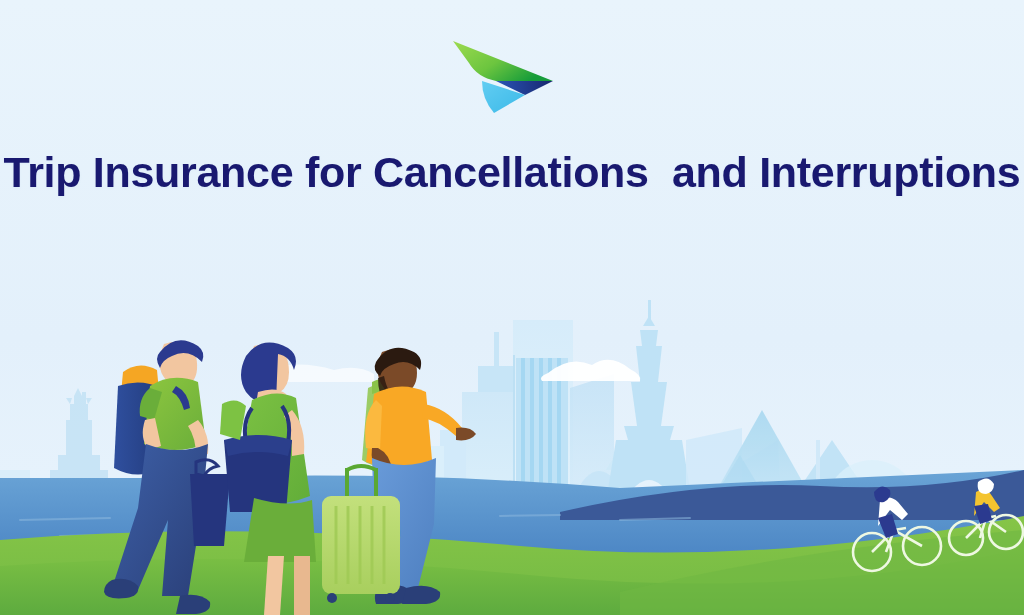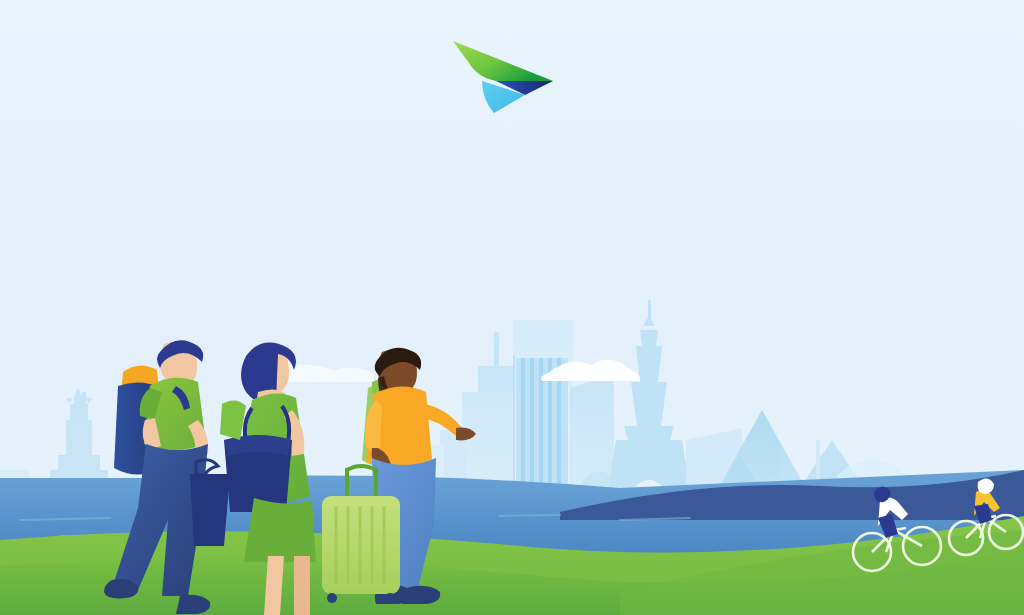--- a/index.html
+++ b/index.html
@@ -346,14 +346,15 @@
       </defs>
 
       <path d="M4 8 L104 48 L47 48 Q28 44 20 30 Z" fill="url(#gWingTop)"></path>
 
       <path d="M47 48 L104 48 L76 62 Z" fill="url(#gWingDark)"></path>
 
       <path d="M33 48 L76 62 L45 80 Q33 66 33 48 Z" fill="url(#gWingCyan)"></path>
     </svg>
   </div>
 
+  <h1 id="title">Trip Insurance for Cancellations  and Interruptions</h1>
 
 </div>
 
 </body></html>

